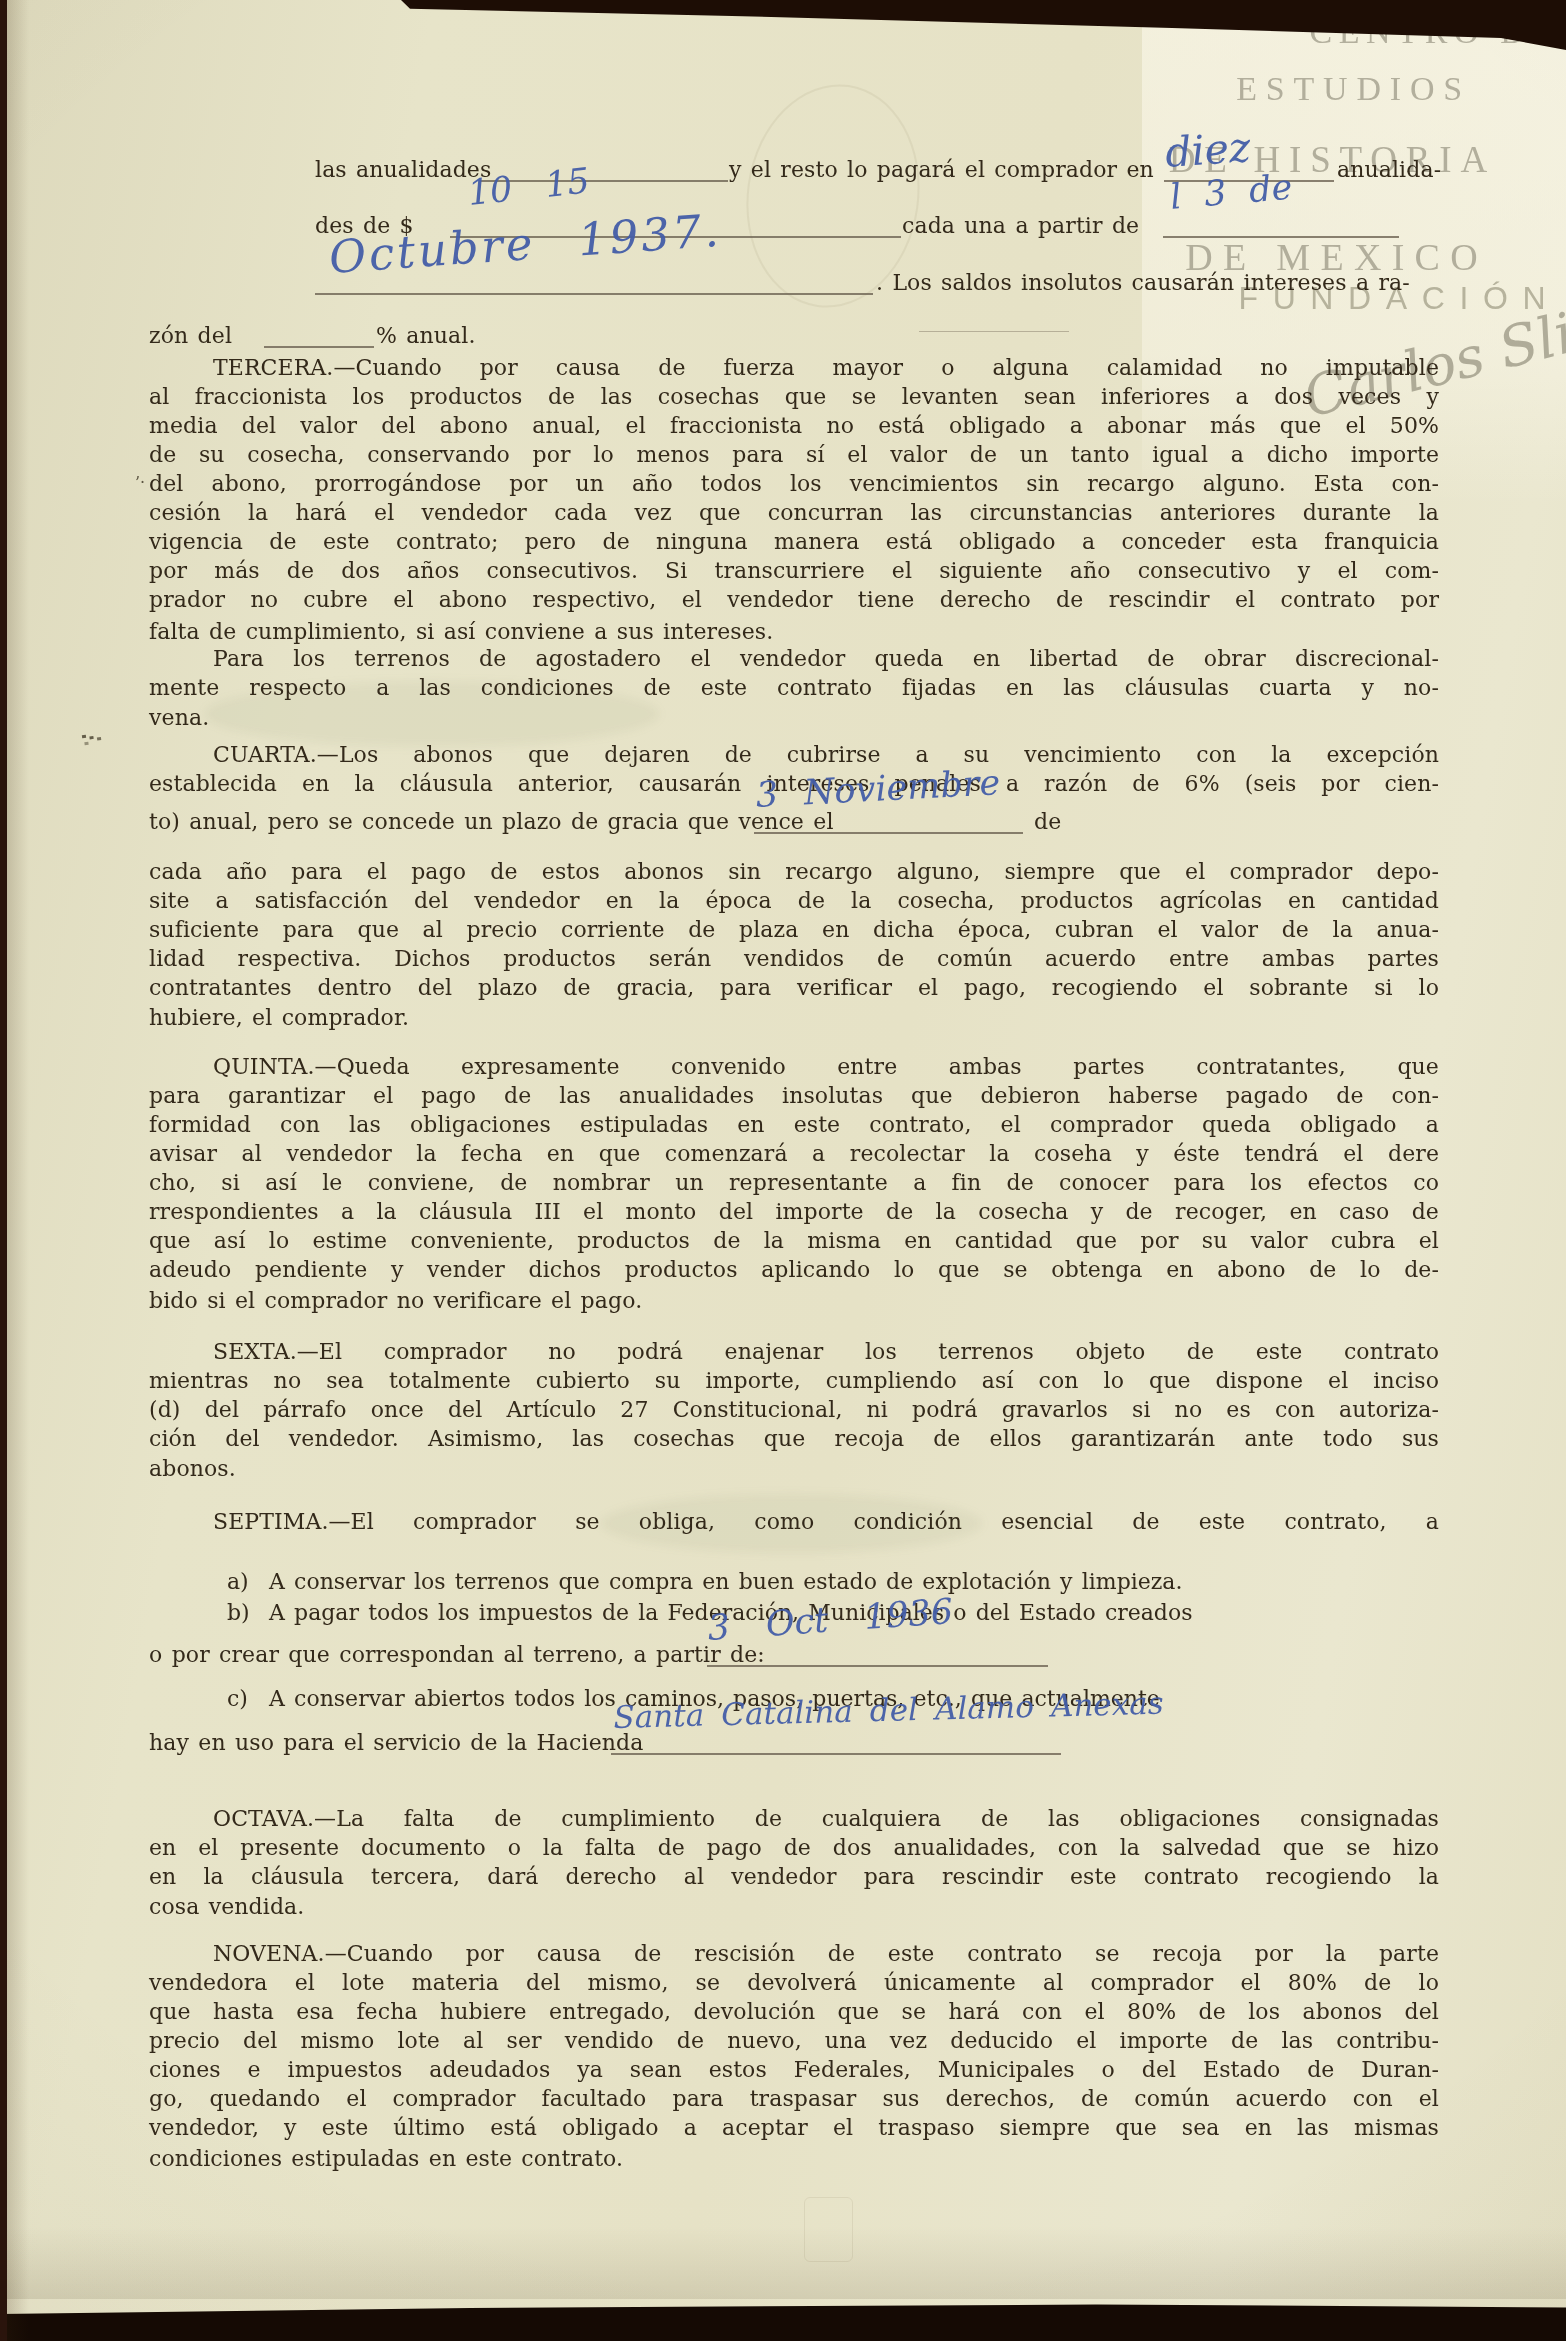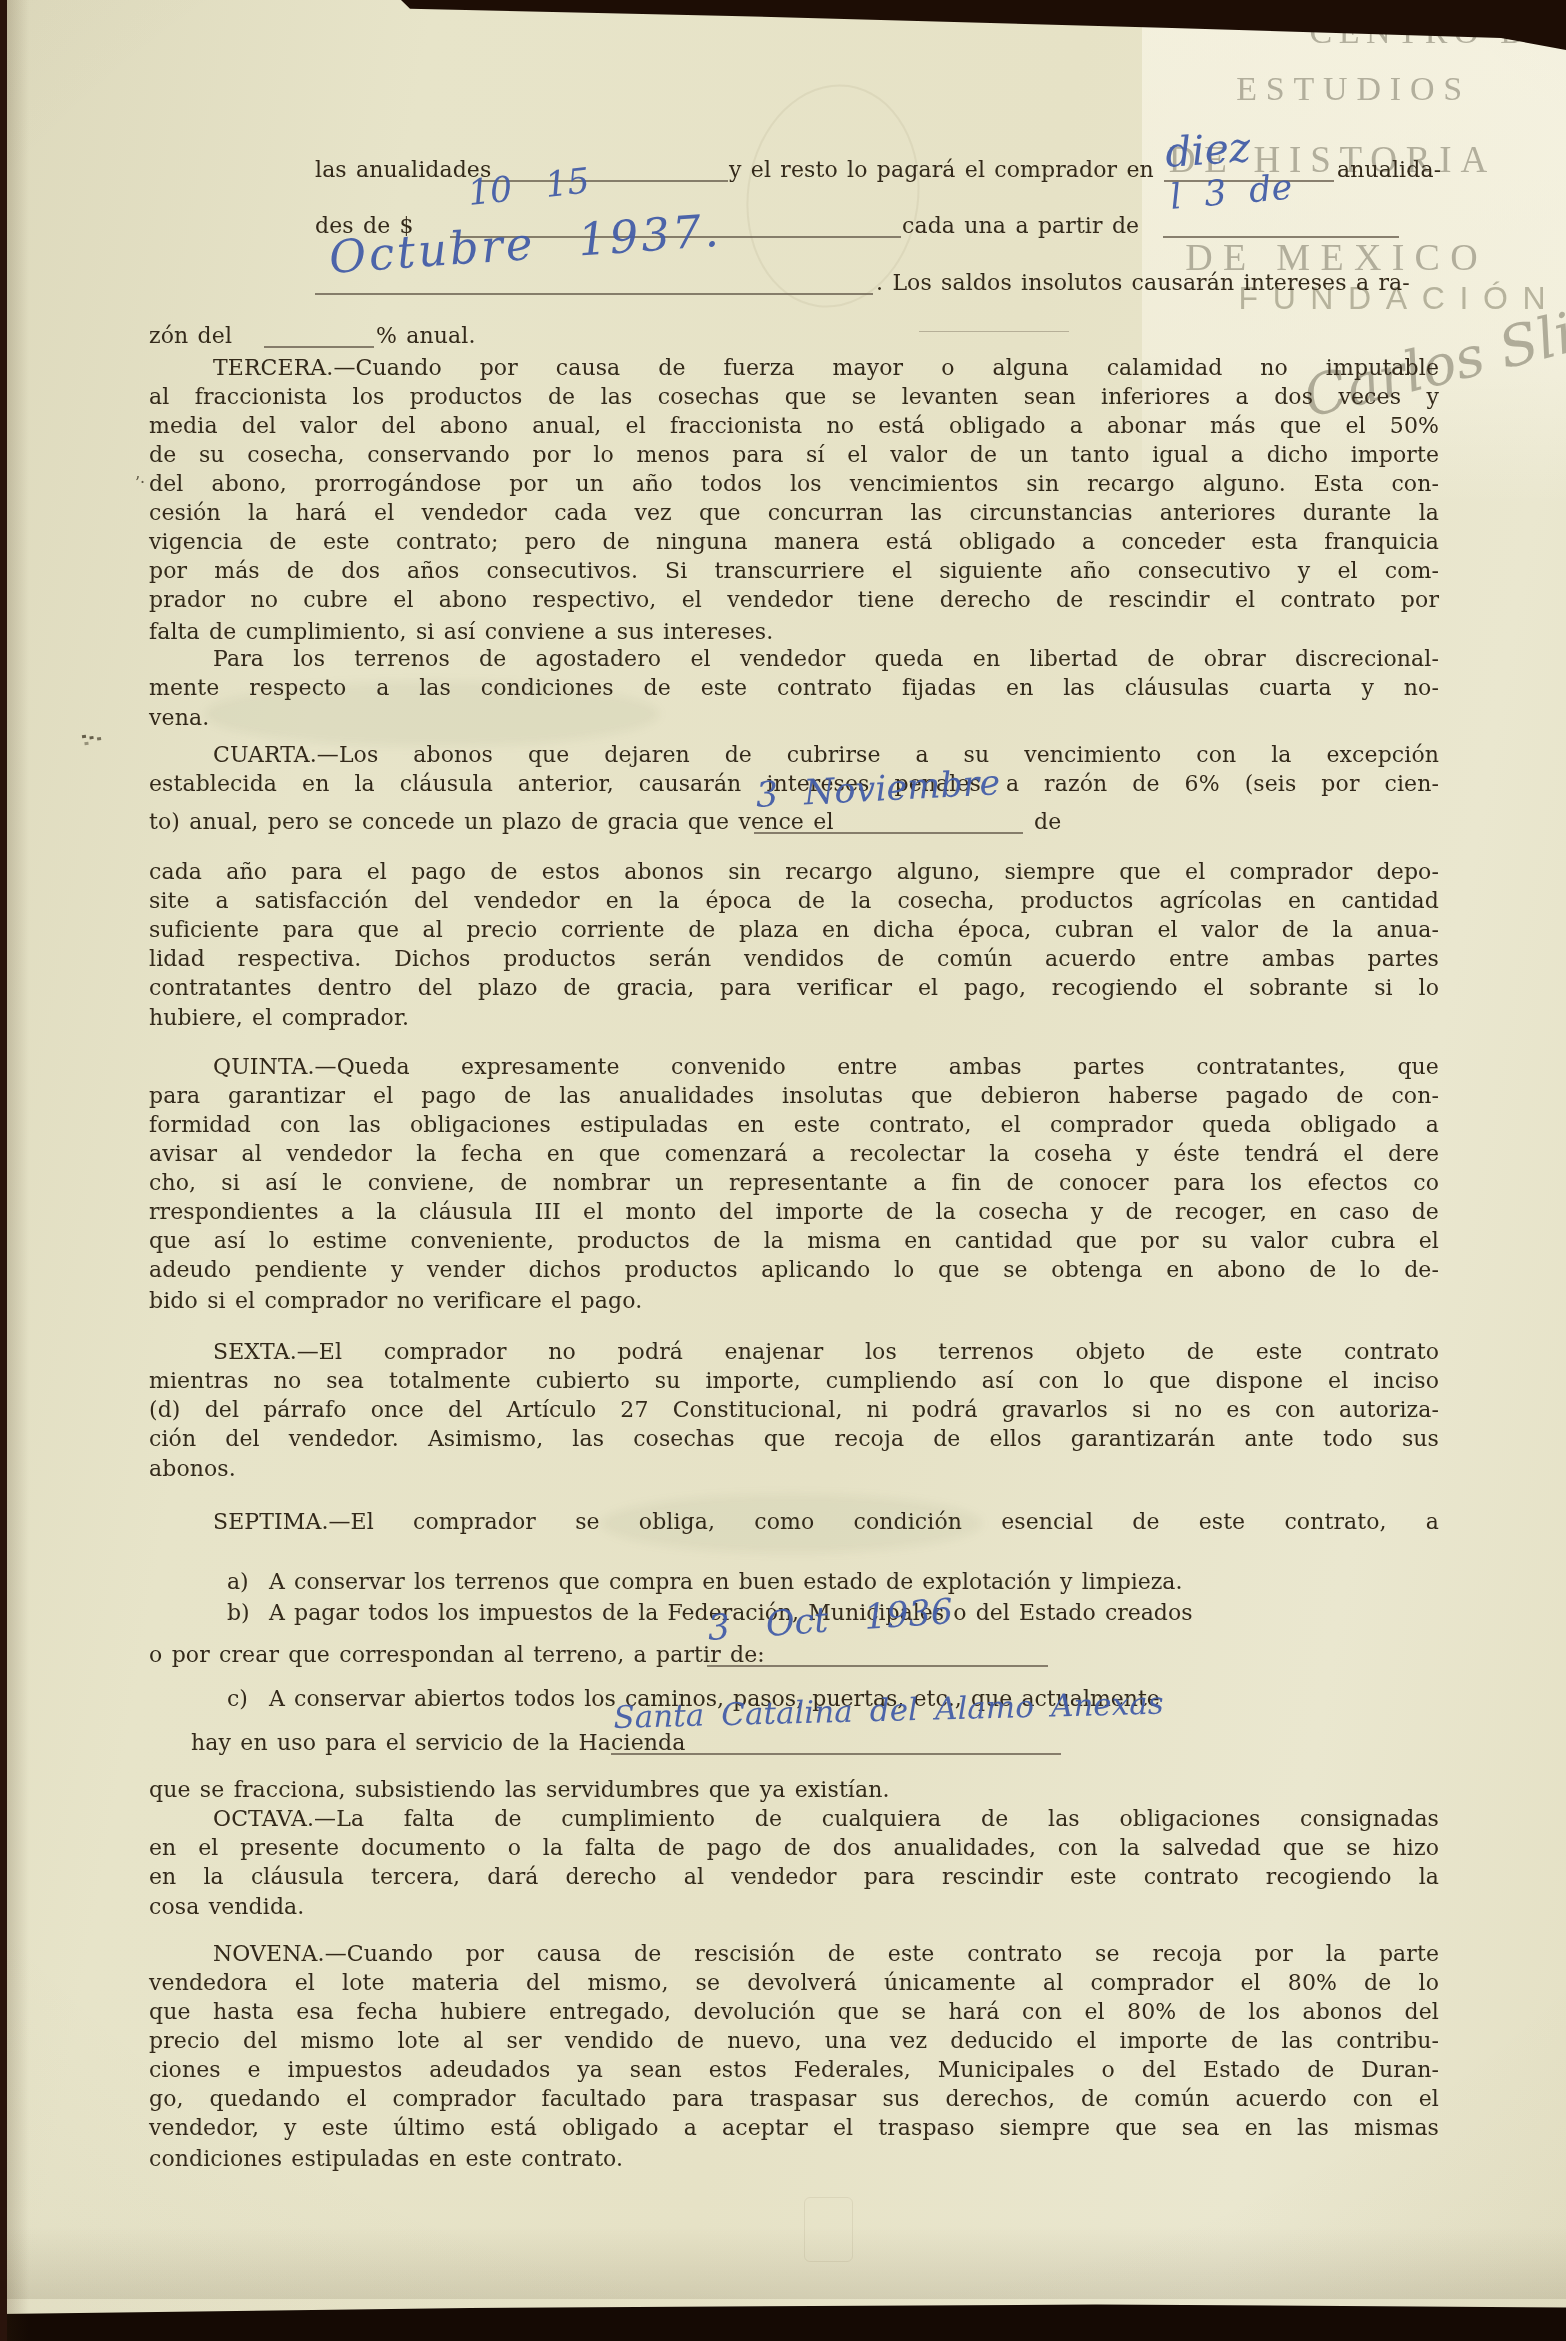--- a/index.html
+++ b/index.html
@@ -153,24 +153,23 @@
   </div>
 
   <span class="inline-abs" style="left:149px;top:1640px;">o por crear que correspondan al terreno, a partir de:</span>
   <div class="rule" style="left:707px;top:1665px;width:341px;"></div>
   <span class="hw" style="left:709px;top:1608px;font-size:35px;transform:rotate(-4deg);word-spacing:25px;">3 Oct 1936</span>
 
   <div class="item" style="top:1684px;">
     <span class="lbl">c)</span><span>A conservar abiertos todos los caminos, pasos, puertas, etc., que actualmente</span>
   </div>
 
-  <span class="inline-abs" style="left:149px;top:1728px;margin-left:42px;">hay en uso para el servicio de la Hacienda</span>
+  <span class="inline-abs" style="left:149px;top:1728px;">hay en uso para el servicio de la Hacienda</span>
   <div class="rule" style="left:611px;top:1753px;width:450px;"></div>
   <span class="hw" style="left:614px;top:1699px;font-size:31px;transform:rotate(-1.5deg);word-spacing:7.3px;">Santa Catalina del Alamo Anexas</span>
-  <div class="pl" style="top:1775px;">que se fracciona, subsistiendo las servidumbres que ya existían.</div>
 
   <div class="pj indent" style="top:1804px;">OCTAVA.—La falta de cumplimiento de cualquiera de las obligaciones consignadas
 en el presente documento o la falta de pago de dos anualidades, con la salvedad que se hizo
 en la cláusula tercera, dará derecho al vendedor para rescindir este contrato recogiendo la</div>
   <div class="pl" style="top:1892px;">cosa vendida.</div>
 
   <div class="pj indent" style="top:1939px;">NOVENA.—Cuando por causa de rescisión de este contrato se recoja por la parte
 vendedora el lote materia del mismo, se devolverá únicamente al comprador el 80% de lo
 que hasta esa fecha hubiere entregado, devolución que se hará con el 80% de los abonos del
 precio del mismo lote al ser vendido de nuevo, una vez deducido el importe de las contribu-

